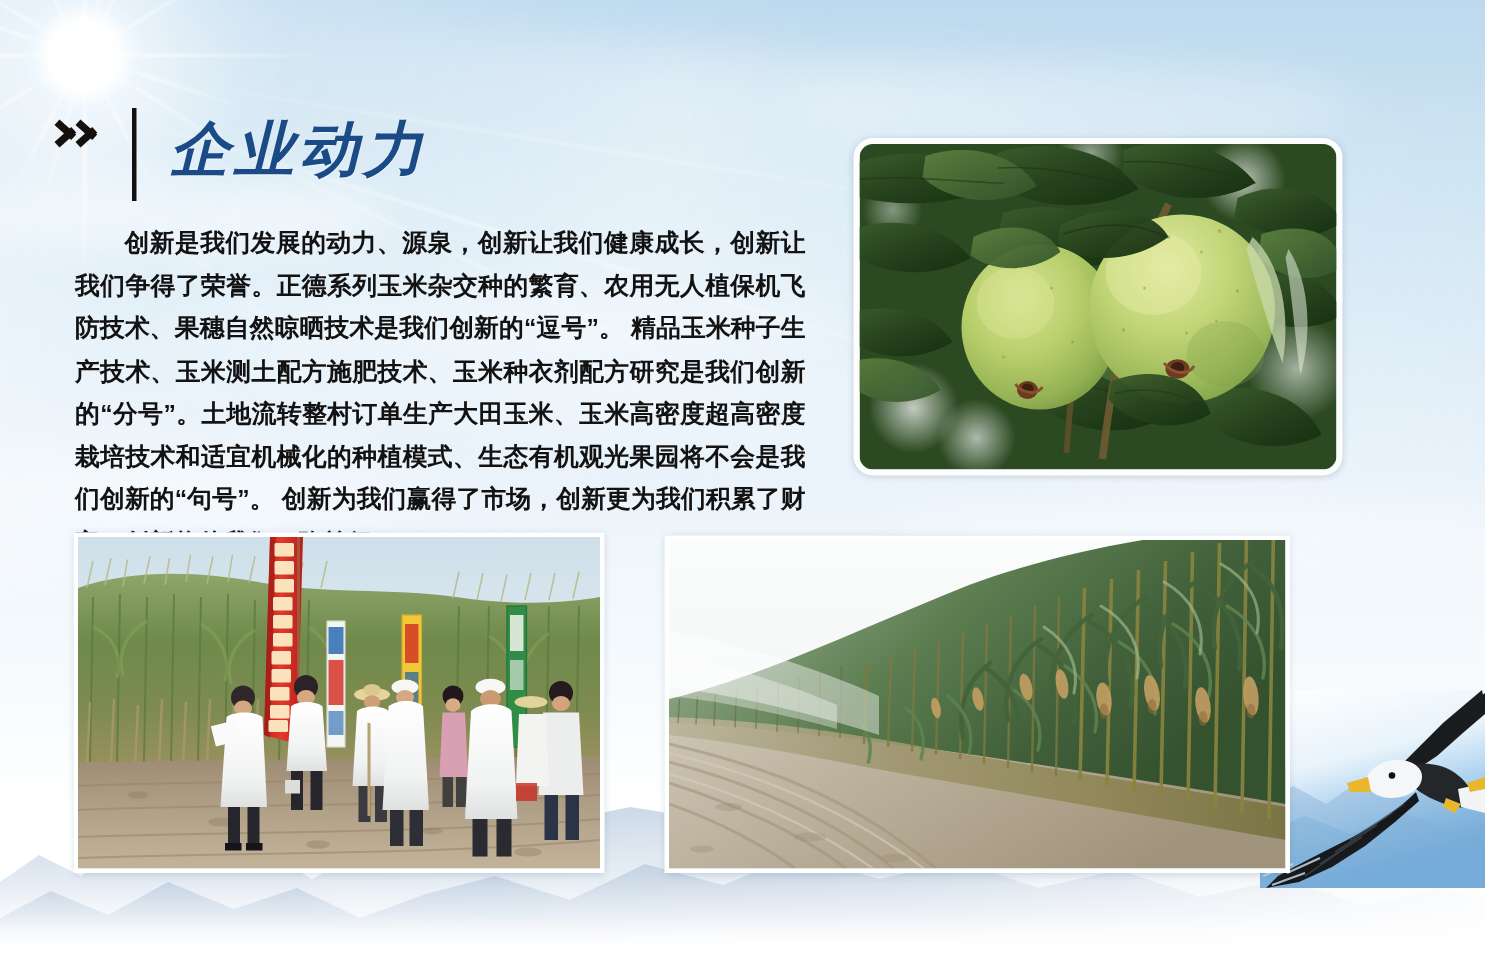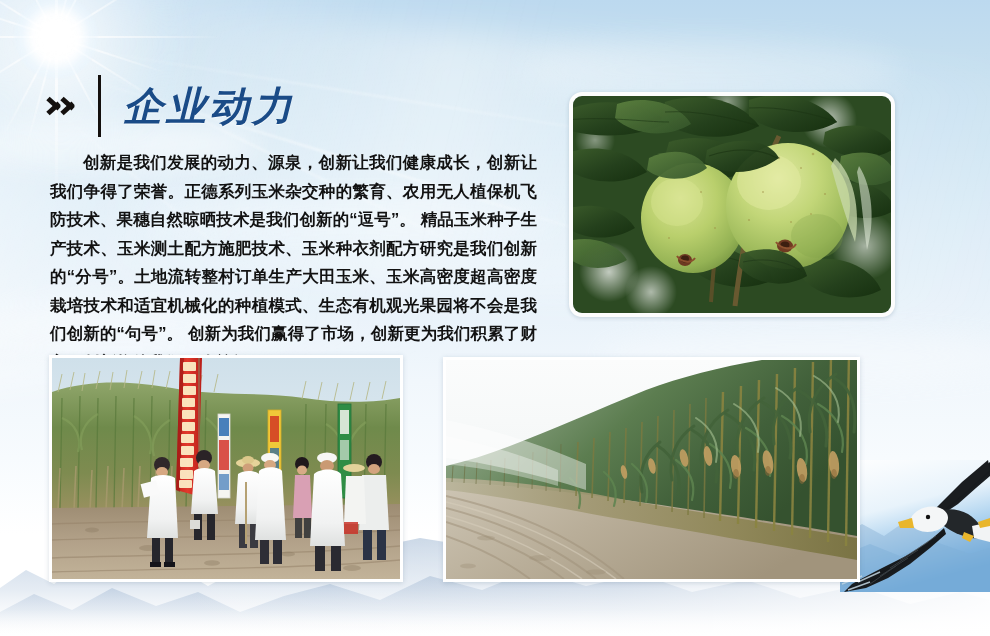--- a/index.html
+++ b/index.html
@@ -128,23 +128,23 @@
   
   .eagle {
     position: absolute;
     right: 0px; bottom: 44px;
     width: 150px; height: 132px;
   }
 
   
   .header {
     position: absolute;
-    left: 48px; top: 72px;
+    left: 38px; top: 72px;
     display: flex;
-    align-items: center;
+    align-items: flex-start;
     height: 68px;
   }
   .chevrons {
     display: flex;
     align-items: center;
     margin-right: 8px;
     line-height: 1;
   }
   .chev {
     width: 15px; height: 34px;

